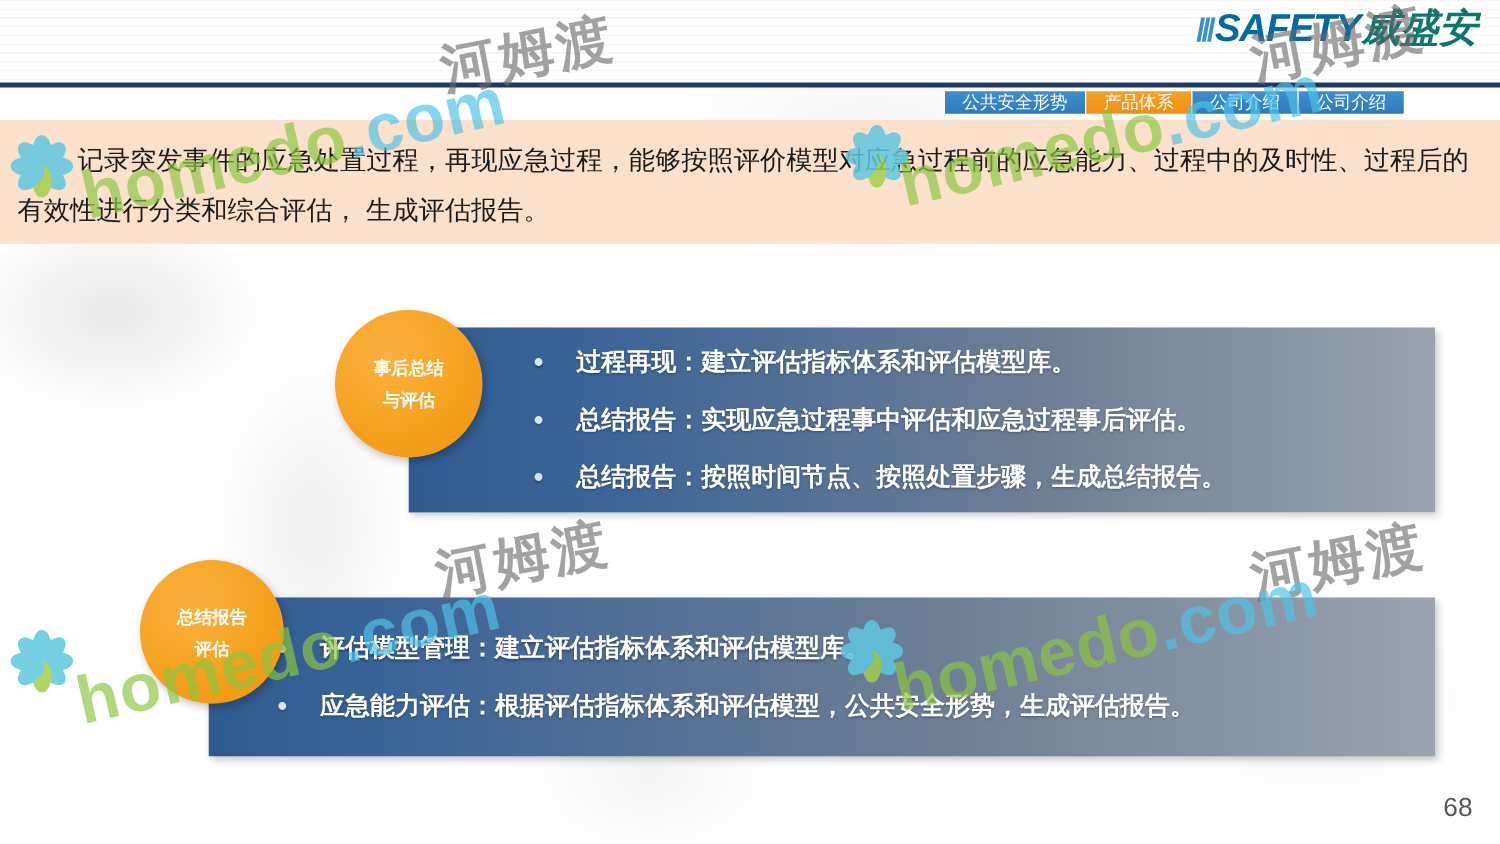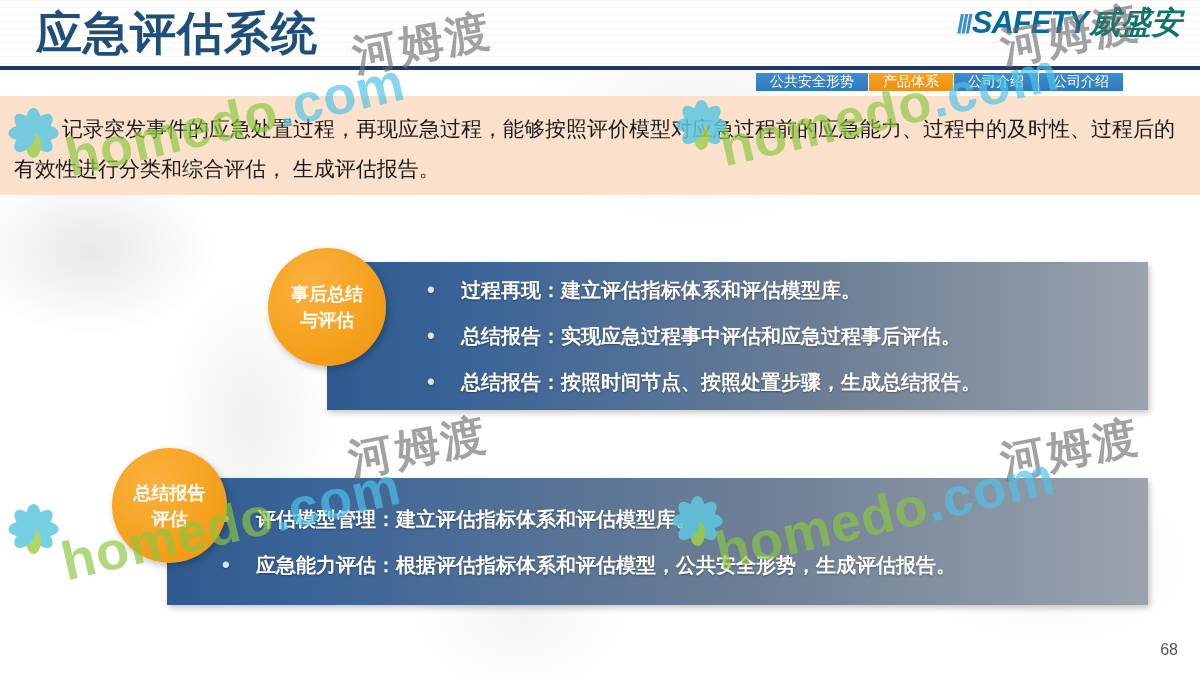--- a/index.html
+++ b/index.html
@@ -181,21 +181,21 @@
     background: radial-gradient(circle at 36% 30%, #fbb040 0%, #f5a21f 55%, #ee9312 100%);
     color: #ffffff;
     font-weight: bold;
     display: flex;
     align-items: center;
     justify-content: center;
     text-align: center;
     box-shadow: 2px 3px 7px rgba(0,0,0,.25);
     z-index: 5;
     line-height: 26px;
-    font-size: 18px;
+    font-size: 14px;
   }
   .circle-1 { left: 268px; top: 248px; width: 118px; height: 118px; }
   .circle-2 { left: 112px; top: 448px; width: 115px; height: 115px; }
 
   
   .wm {
     position: absolute;
     pointer-events: none;
     user-select: none;
     z-index: 7;
@@ -232,33 +232,32 @@
     background: #5ec8e0;
     border-radius: 50% 50% 45% 45%;
     transform-origin: 50% 100%;
   }
   .wm-flower span.g { background: #a4cf4b; }
 
   
   .page-num {
     position: absolute;
     right: 22px; bottom: 16px;
-    font-size: 16px;
+    font-size: 21px;
     color: #555555;
     z-index: 8;
   }
 </style>
 </head>
 <body>
 
 <div class="bg-map"></div>
 
 <div class="header">
   <div class="header-lines"></div>
-  <div class="page-title">应急评估系统</div>
 
   <div class="brand">
     <div class="brand-main">
       <span class="swoosh">///</span><span class="safety">SAFETY</span><span class="cn">威盛安</span>
     </div>
   </div>
 </div>
 <div class="header-rule"></div>
 
 <div class="nav">

